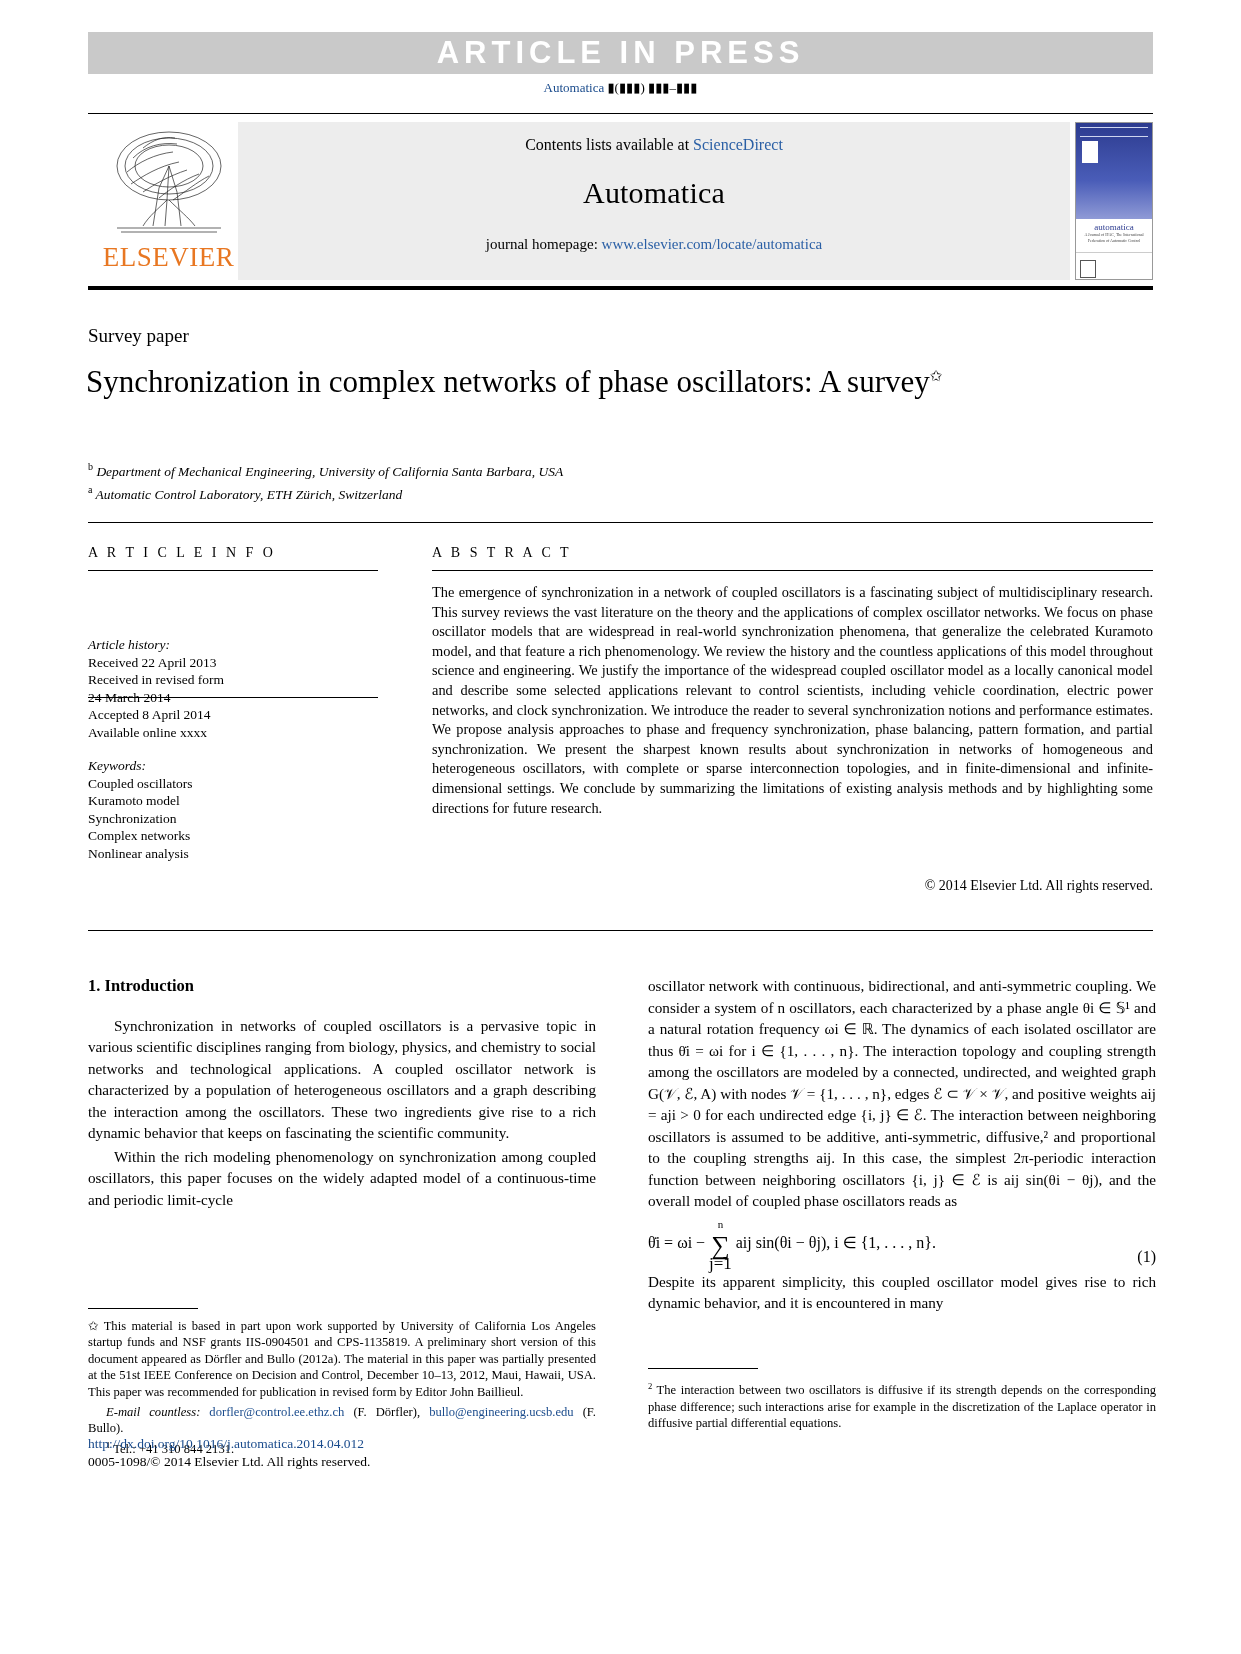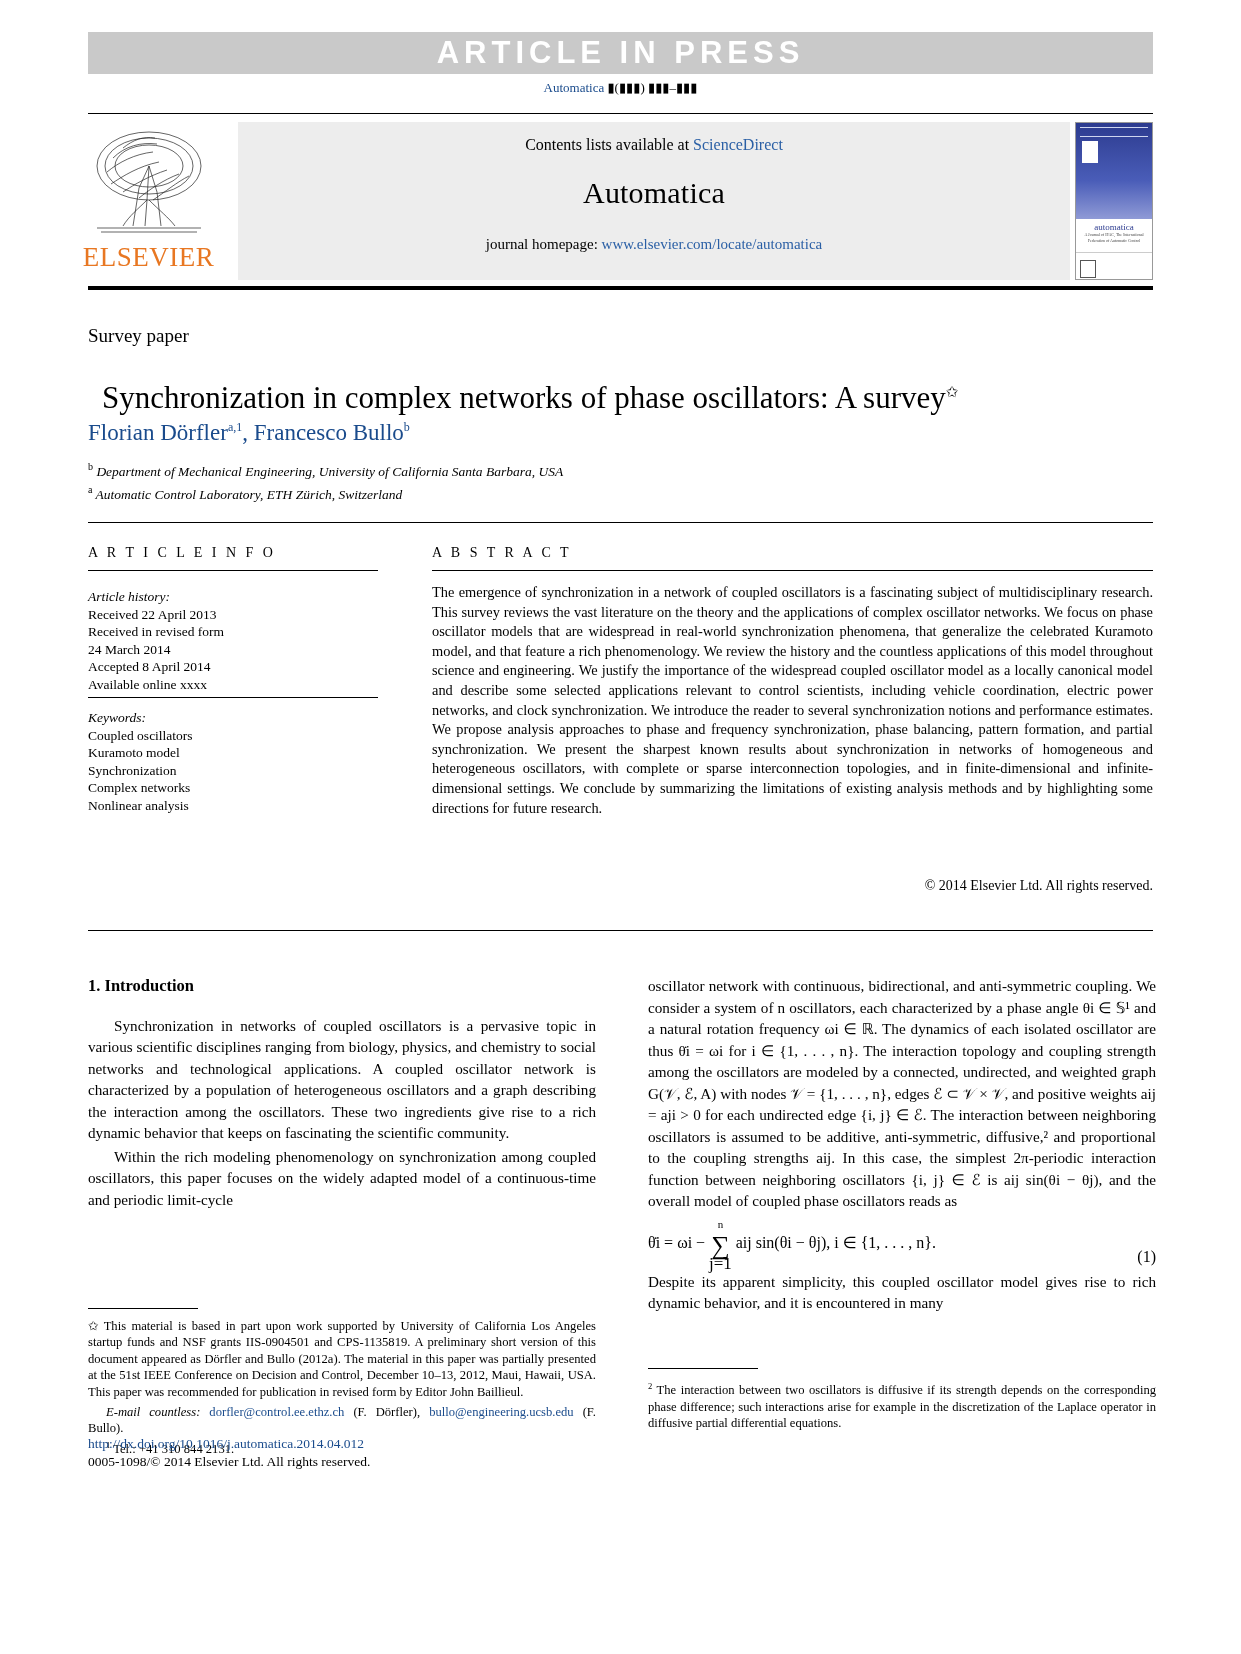--- a/index.html
+++ b/index.html
@@ -55,21 +55,21 @@
   .header-rule-top {
     position: absolute;
     left: 88px;
     top: 113px;
     width: 1065px;
     height: 1px;
     background: #000;
   }
   .elsevier-box {
     position: absolute;
-    left: 76px;
+    left: 96px;
     top: 120px;
     width: 145px;
     height: 160px;
   }
   .elsevier-tree {
     width: 132px;
     height: 118px;
     margin: 2px auto 0 auto;
     display: block;
   }
@@ -165,21 +165,21 @@
     font-size: 19px;
   }
   .paper-title {
     position: absolute;
     left: 86px;
     top: 357px;
     width: 1060px;
     font-size: 31px;
     line-height: 38px;
     font-weight: normal;
-    margin: 16px;
+    margin: 0;
   }
   .paper-title .star { font-size: 15px; vertical-align: super; }
   .authors {
     position: absolute;
     left: 88px;
     top: 420px;
     font-size: 23px;
     color: #1a4b8c;
   }
   .authors sup { font-size: 12px; }
@@ -269,21 +269,21 @@
     margin: 0 2px;
   }
   .sum .lim-top {
     position: absolute; top: -14px; left: 50%; transform: translateX(-50%);
     font-size: 11px;
   }
   .sum .lim-bot {
     position: absolute; bottom: -14px; left: 50%; transform: translateX(-50%);
     font-size: 17px;
   }
-  .it { font-style: italic; }
+  .it { font-style: italic; margin-top: 48px; }
 
   
   .fn-rule-l {
     position: absolute; left: 88px; top: 1308px; width: 110px; height: 1px; background:#000;
   }
   .fn-left {
     position: absolute; left: 88px; top: 1318px; width: 508px;
     font-size: 12.6px; line-height: 16.4px; text-align: justify;
   }
   .fn-left a, .fn-left .lnk { color: #1a4b8c; text-decoration: none; }
@@ -374,23 +374,20 @@
       <div class="logo"></div>
     </div>
   </div>
 
   <div class="header-rule-bot"></div>
 
   <div class="surveypaper">Survey paper</div>
   <h1 class="paper-title">
     <span>Synchronization in complex networks of phase oscillators: A survey</span><span class="star">✩</span>
   </h1>
-  <div class="authors">
-    <span>Florian Dörfler</span><sup>a,1</sup><span>, </span><span>Francesco Bullo</span><sup>b</sup>
-  </div>
   <div class="affil">
     <div><sup>b</sup> <span>Department of Mechanical Engineering, University of California Santa Barbara, USA</span></div>
     <div><sup>a</sup> <span>Automatic Control Laboratory, ETH Zürich, Switzerland</span></div>
   </div>
 
   <div class="rule-a"></div>
   <div class="info-head">A R T I C L E    I N F O</div>
   <div class="abs-head">A B S T R A C T</div>
   <div class="rule-b"></div>
   <div class="rule-c"></div>

